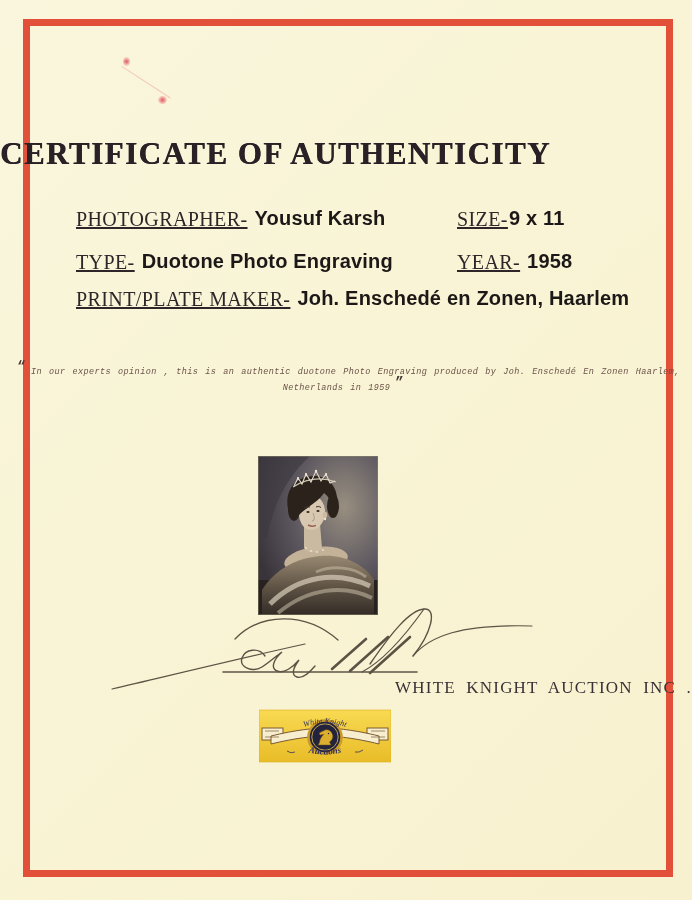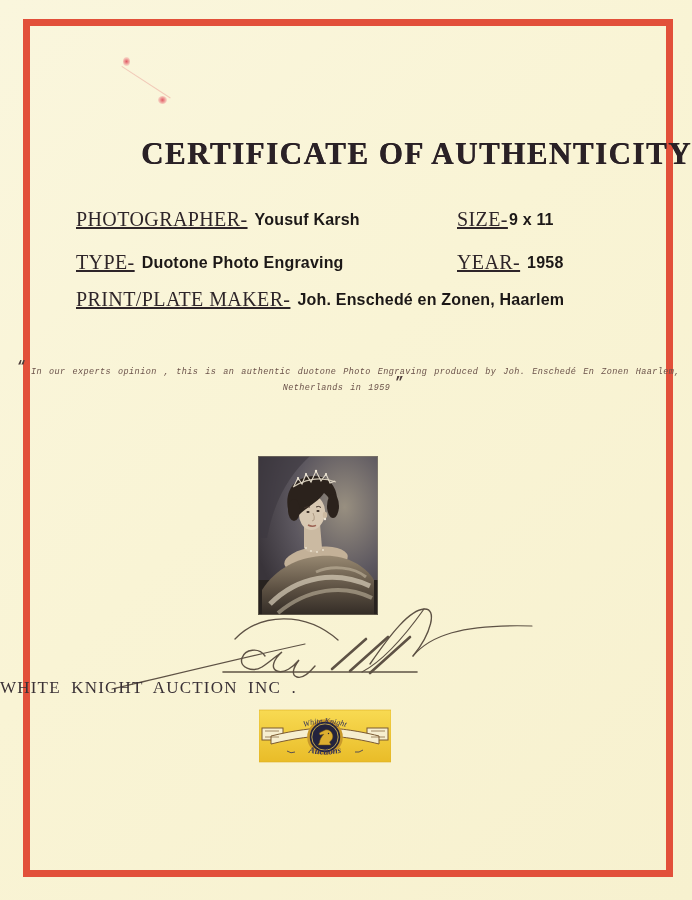--- a/index.html
+++ b/index.html
@@ -19,52 +19,52 @@
   }
   .speck{position:absolute;border-radius:50%;background:radial-gradient(circle,#e05a64 0%,rgba(240,150,150,.5) 60%,rgba(240,150,150,0) 100%);}
   .speck1{left:123px;top:57px;width:7px;height:9px;}
   .speck2{left:158px;top:96px;width:9px;height:8px;}
   .scratch{
     position:absolute;left:122px;top:66px;width:58px;height:1px;
     background:rgba(225,120,120,.35);transform:rotate(33deg);transform-origin:0 0;
   }
   .title{
     position:absolute;left:0;top:136px;width:100%;margin:0;
-    text-align:right;
+    text-align:left;
     font-size:31px;font-weight:bold;letter-spacing:1.5px;
     color:#2a2126;
     text-shadow:.4px 0 0 #2a2126;
   }
   .row{position:absolute;left:0;width:100%;height:28px;white-space:nowrap;}
   .row1{top:208px;} .row2{top:251px;text-align:center;} .row3{top:288px;text-align:right;}
   .left-group{position:absolute;left:76px;}
   .right-group{position:absolute;left:457px;}
   .f-label{
     font-size:20px;letter-spacing:.4px;color:#2e2529;text-decoration:underline;
   }
   .f-value{
     font-family:"Liberation Sans","DejaVu Sans",sans-serif;
-    font-weight:bold;font-size:16px;color:#1c1817;
+    font-weight:bold;font-size:20px;color:#1c1817;
     position:relative;top:-1px;margin-left:7px;letter-spacing:.2px;
   }
   .quote-line{
     position:absolute;left:0;top:362px;width:100%;text-align:center;
     font-family:Liberation Mono, monospace;
     font-style:italic;font-size:8.5px;color:#6a5149;
     letter-spacing:.4px;word-spacing:1.5px;
   }
   .q-mark{
     font-size:14px;font-weight:bold;font-style:normal;
     position:relative;top:-3px;color:#4d3c3a;padding:0 5px;
   }
   .portrait-box{position:absolute;left:258px;top:456px;width:120px;height:159px;}
   .portrait-box svg{display:block;}
   .signature-box{position:absolute;left:100px;top:594px;width:445px;height:105px;}
   .company{
-    position:absolute;left:0;top:678px;width:100%;text-align:left;
+    position:absolute;left:0;top:678px;width:100%;text-align:right;
     font-size:17px;letter-spacing:1.2px;word-spacing:5px;color:#3a3136;
   }
   .logo-box{position:absolute;left:259px;top:709px;width:132px;height:56px;}
 </style>
 </head>
 <body>
 
 <div class="page">
 
   <div class="border-frame"></div>

